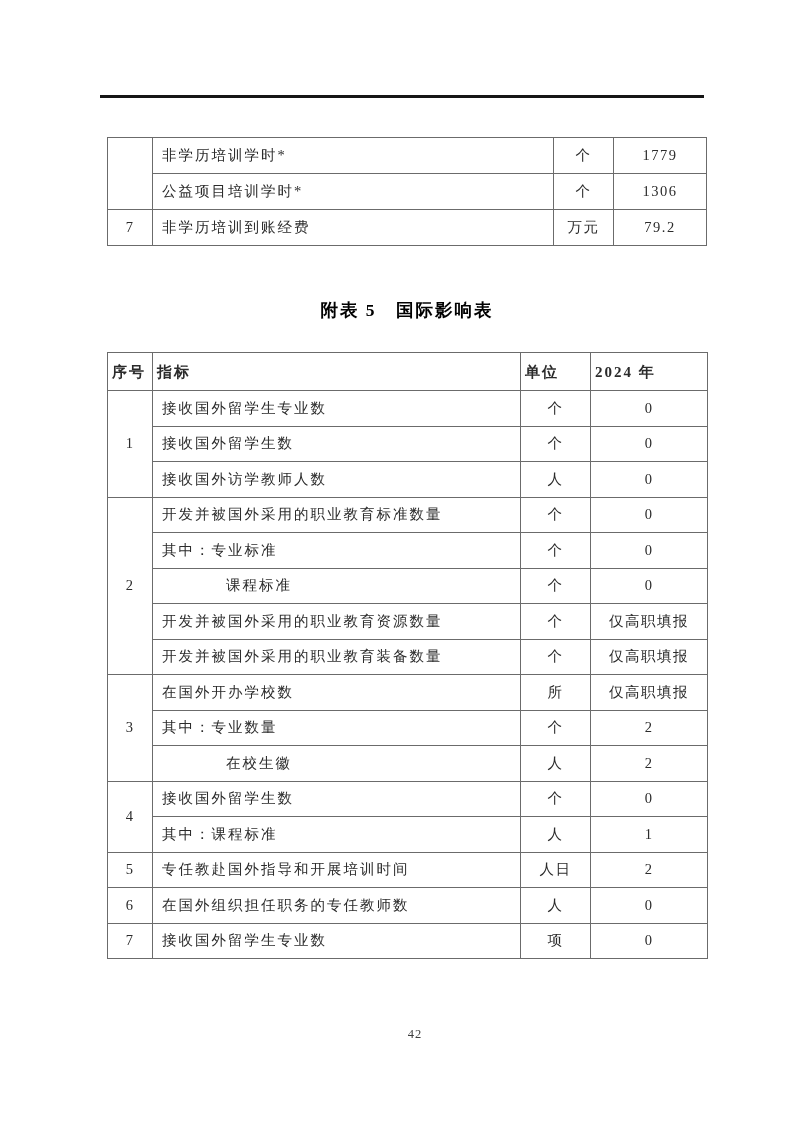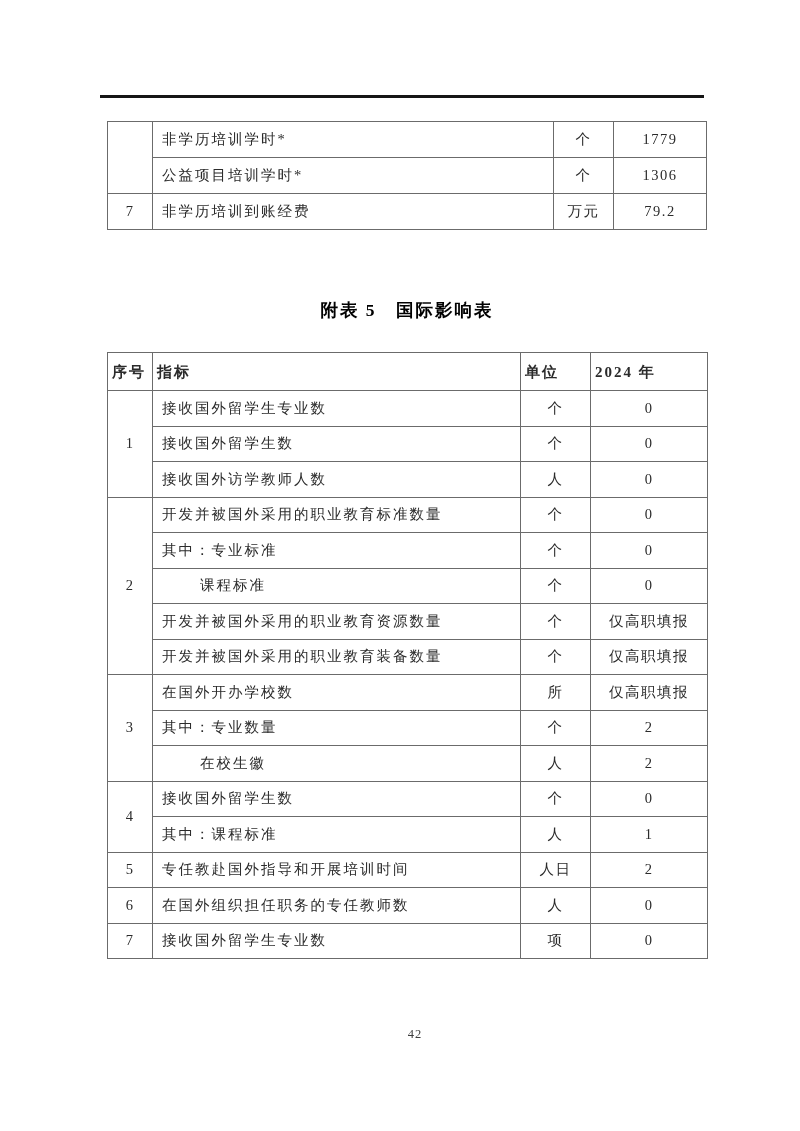--- a/index.html
+++ b/index.html
@@ -16,23 +16,23 @@
   table.doc{border:1.5px solid #4f4f4f;}
   td,th{
     border:1px solid #6b6b6b;
     font-size:14.5px;font-weight:normal;
     letter-spacing:2px;line-height:1.2;
     padding:2px 4px;box-sizing:border-box;
     overflow:hidden;white-space:nowrap;
   }
   td.c{text-align:center;letter-spacing:1.5px;}
   td.ind{text-align:left;padding-left:9px;}
-  td.ind.indent{padding-left:47px;margin-left:16px;}
+  td.ind.indent{padding-left:73px;margin-left:16px;}
   th{text-align:left;font-weight:bold;font-size:15px;}
-  .partial-table{position:absolute;left:107px;top:121px;}
+  .partial-table{position:absolute;left:107px;top:137px;}
   .partial-table tr{height:36px;}
   .main-table{position:absolute;left:107px;top:352px;}
   .main-table tr.hd{height:38px;}
   .main-table tr.bd{height:35.5px;}
   .table-title{
     position:absolute;left:107px;top:298px;width:600px;
     text-align:center;font-size:17.5px;font-weight:bold;
     letter-spacing:2px;color:#000000;
   }
   .page-number{

